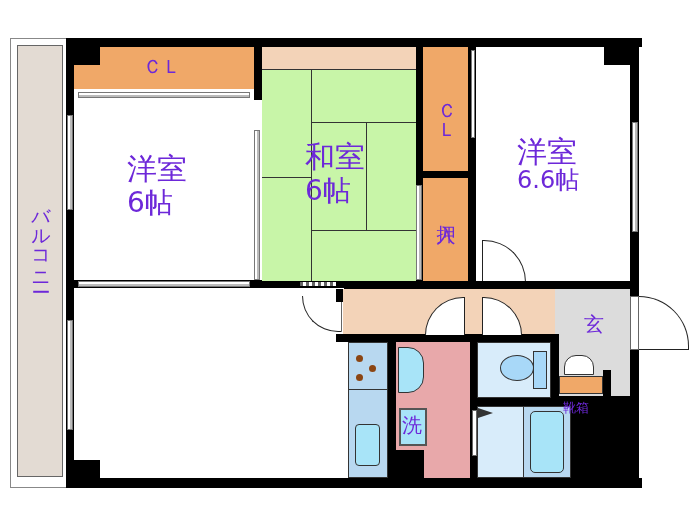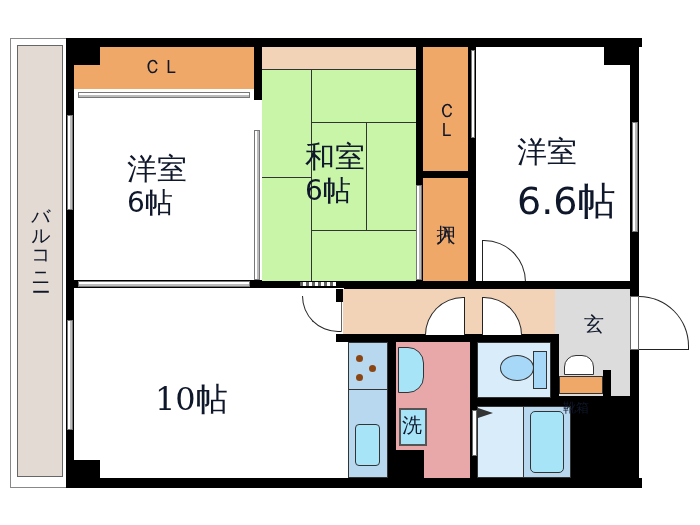--- a/index.html
+++ b/index.html
@@ -1,19 +1,19 @@
 <!DOCTYPE html>
 <html><head>
 <meta charset="utf-8">
 <style>
   html, body { margin:0; padding:0; background:#ffffff; }
   body { width:700px; height:525px; position:relative; overflow:hidden; font-family:"DejaVu Serif","Liberation Serif",serif; }
   .abs { position:absolute; box-sizing:border-box; }
   .wall { background:#000; }
-  .room-label { position:absolute; color:#0f172a; text-align:left; line-height:1.1; white-space:pre; }
+  .room-label { position:absolute; color:#6d28d9; text-align:left; line-height:1.1; white-space:pre; }
   .balcony-outer { border:1px solid #888; background:#fff; }
   .balcony-inner { border:1px solid #666; background:#e3dbd3; }
   .window { background:#fff; border:1px solid #777; }
   .window::after { content:""; position:absolute; left:0; right:0; top:45%; height:2px; background:#bbb; }
   .vwindow { background:#fff; border:1px solid #777; }
   .vwindow::after { content:""; position:absolute; top:0; bottom:0; left:40%; width:2px; background:#bbb; }
   .tatami-line { background:#333; position:absolute; }
   .door-arc { position:absolute; border:1.5px solid #222; background:#fff; box-sizing:border-box; }
   .tri { position:absolute; width:0; height:0; }
 </style>
@@ -70,29 +70,28 @@
   <div class="room-label" style="left:436px;top:210px;font-size:19px;writing-mode:vertical-rl;">押入</div>
 
   <div class="abs wall" style="left:468px;top:38px;width:8px;height:250px;"></div>
   <div class="abs" style="left:471px;top:50px;width:4px;height:88px;background:#fff;border:1px solid #777;"></div>
   <div class="tri" style="left:476px;top:51px;border-top:6px solid transparent;border-bottom:6px solid transparent;border-left:16px solid #333;"></div>
   <div class="tri" style="left:476px;top:149px;border-top:6px solid transparent;border-bottom:6px solid transparent;border-left:16px solid #333;"></div>
 
   <div class="abs" style="left:476px;top:47px;width:154px;height:234px;background:#fff;"></div>
   <div class="abs wall" style="left:604px;top:47px;width:26px;height:18px;"></div>
   <div class="room-label" style="left:517px;top:135px;font-size:30px;">洋室</div>
-  <div class="room-label" style="left:517px;top:181px;font-size:38px;font-family:'DejaVu Sans',sans-serif;">6.6帖</div>
+  <div class="room-label" style="left:517px;top:167px;font-size:24px;font-family:'DejaVu Sans',sans-serif;">6.6帖</div>
   <div class="abs vwindow" style="left:632px;top:122px;width:6px;height:110px;"></div>
   <div class="door-arc" style="left:482px;top:240px;width:44px;height:42px;border-radius:0 44px 0 0;border-bottom:none;"></div>
 
   <div class="abs wall" style="left:336px;top:281px;width:303px;height:8px;"></div>
 
   <div class="abs" style="left:74px;top:288px;width:270px;height:190px;background:#fff;"></div>
   <div class="abs wall" style="left:74px;top:460px;width:26px;height:18px;"></div>
-  <div class="room-label" style="left:155px;top:382px;font-size:32px;">10帖</div>
   <div class="abs vwindow" style="left:67px;top:320px;width:6px;height:110px;"></div>
   <div class="door-arc" style="left:302px;top:296px;width:40px;height:36px;border-radius:0 0 0 40px;border-top:none;border-right:1px solid #666;"></div>
   <div class="abs wall" style="left:336px;top:289px;width:7px;height:13px;"></div>
 
   <div class="abs" style="left:343px;top:289px;width:212px;height:45px;background:#f3d3b8;"></div>
   <div class="abs wall" style="left:336px;top:334px;width:240px;height:8px;"></div>
   <div class="door-arc" style="left:425px;top:297px;width:40px;height:38px;border-radius:40px 0 0 0;border-bottom:none;"></div>
   <div class="door-arc" style="left:482px;top:297px;width:40px;height:38px;border-radius:0 40px 0 0;border-bottom:none;"></div>
 
   <div class="abs" style="left:348px;top:342px;width:40px;height:136px;background:#b8d8f0;border:1px solid #333;"></div>

